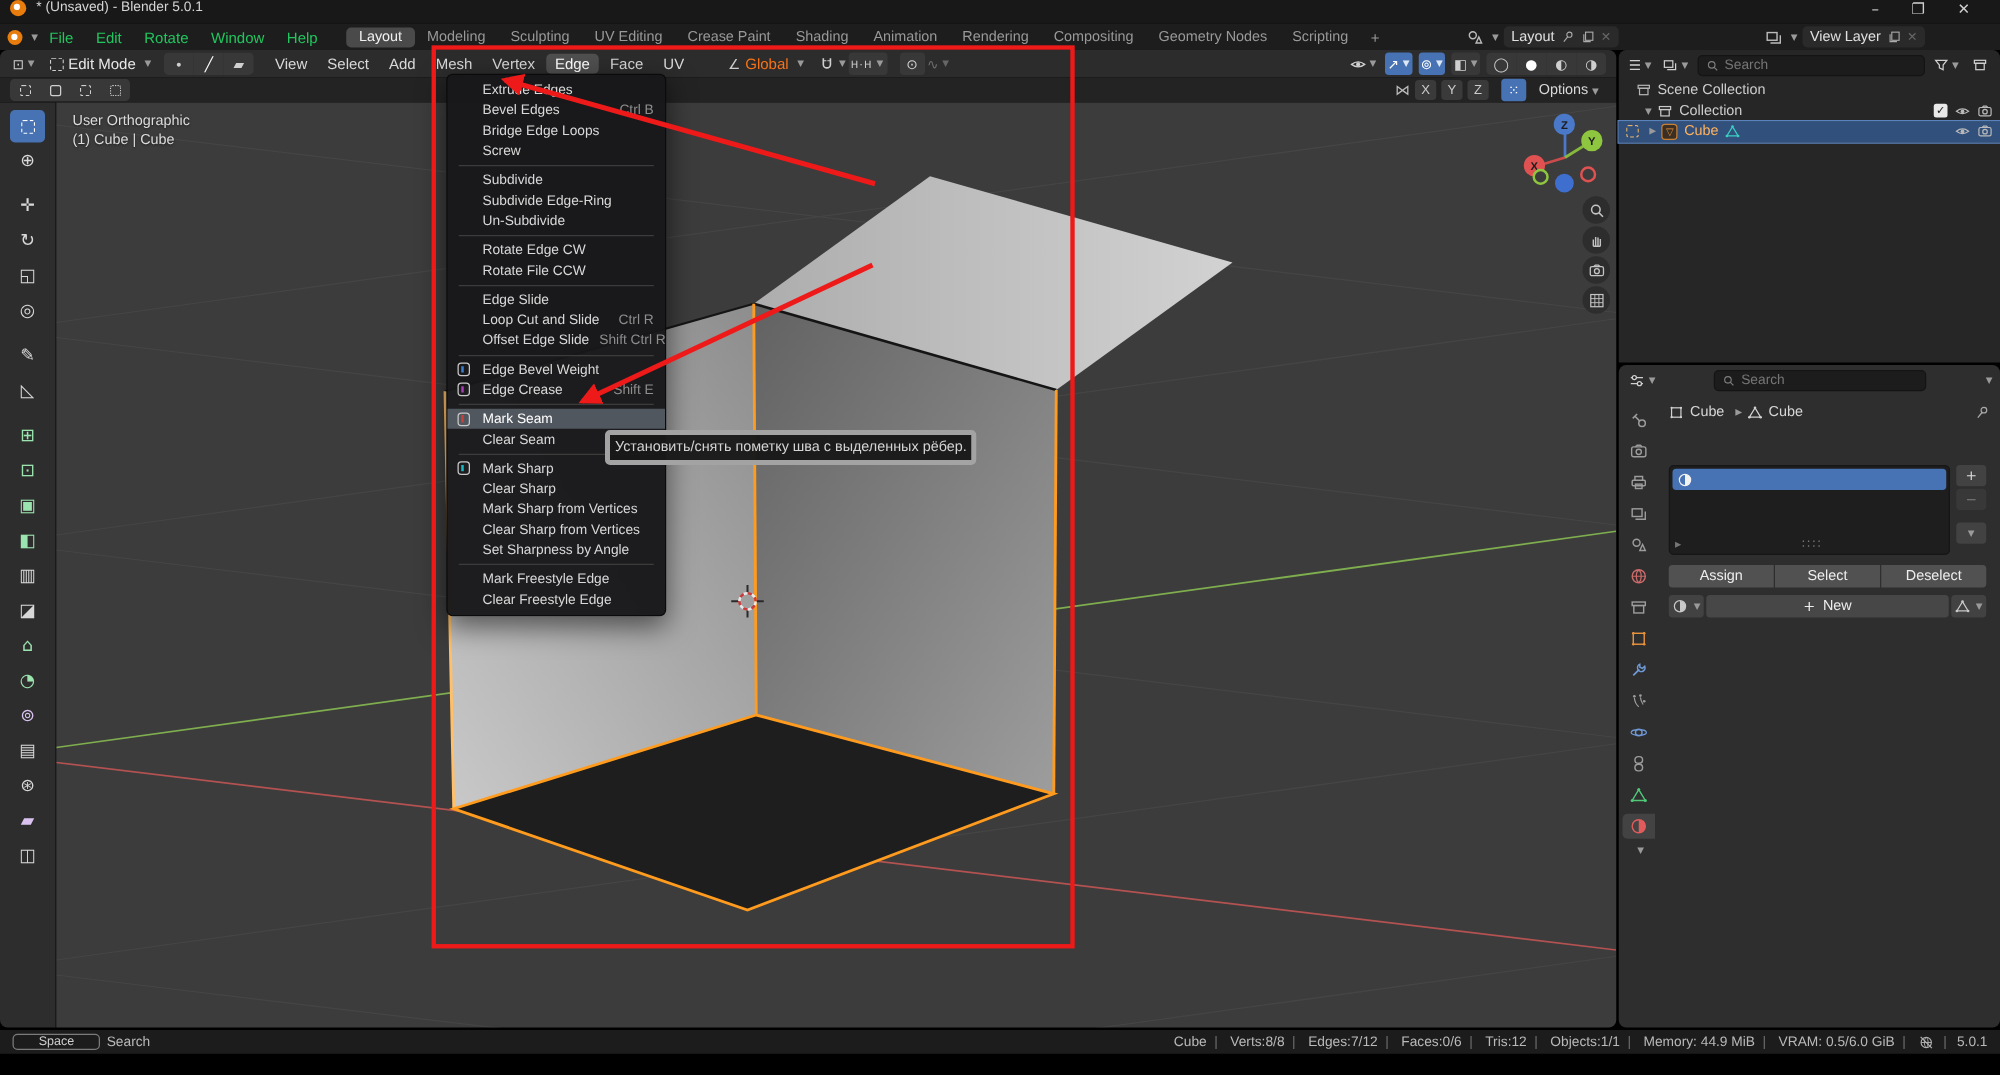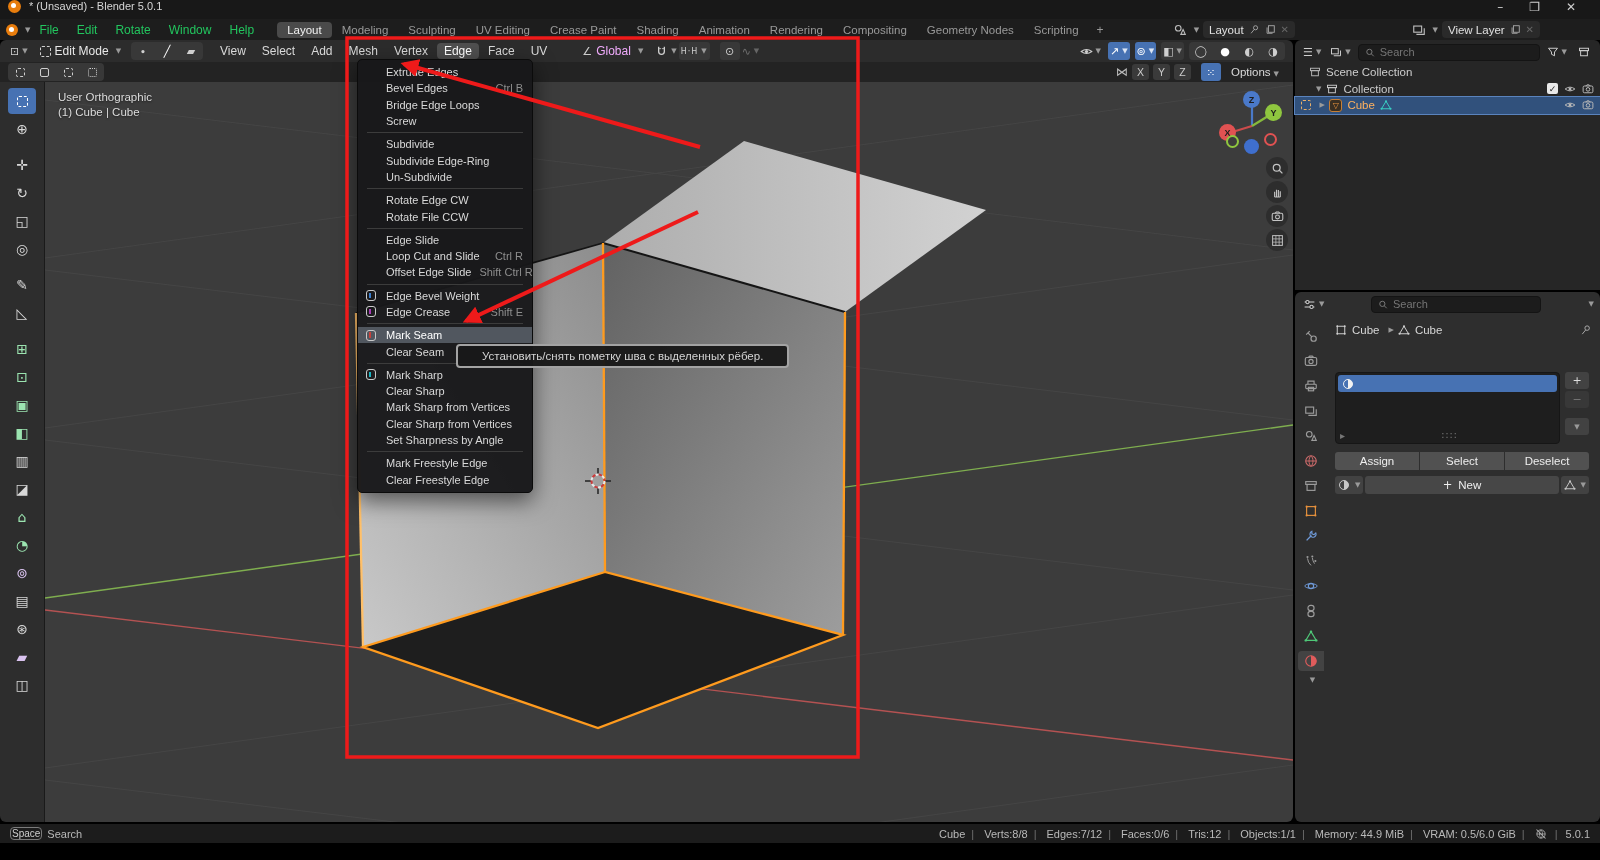--- a/index.html
+++ b/index.html
@@ -54,21 +54,21 @@
   .navbtn{position:absolute;left:1266px;width:22px;height:22px;border-radius:50%;background:rgba(35,35,35,.6);display:flex;align-items:center;justify-content:center;color:#c4c4c4}
   
   #edgemenu{left:357px;top:59px;width:176px;background:rgba(24,24,26,.97);border:1px solid #0b0b0b;border-radius:5px;padding:4px 0;z-index:50;box-shadow:0 8px 22px rgba(0,0,0,.55);font-size:11px}
   .mi{position:relative;display:flex;align-items:center;height:16.3px;padding:0 9px 0 28px;color:#d9d9d9;white-space:nowrap}
   .mi.hl{background:#51575f;color:#fff}
   .mi .key{margin-left:auto;color:#8e8e8e;padding-left:8px}
   .msep{height:1px;background:#3c3c3c;margin:3px 9px}
   .decal{position:absolute;left:8px;top:2.5px;width:10px;height:11px;border:1.3px solid #c9c9c9;border-radius:3px}
   .decal::after{content:"";position:absolute;left:1.5px;top:1.5px;width:2.5px;height:5.5px;background:var(--c)}
   
-  #tooltip{left:456px;top:344px;background:rgba(25,25,25,.97);border:2px solid #a3a3a3;border-radius:4px;padding:4px 24px;font-size:11.5px;color:#d4d4d4;z-index:60;white-space:nowrap}
+  #tooltip{left:484px;top:344px;background:rgba(25,25,25,.97);border:4px solid #a3a3a3;border-radius:4px;padding:4px 4px;font-size:11.5px;color:#d4d4d4;z-index:60;white-space:nowrap}
   
   #outliner{left:1295px;top:40px;width:305px;height:250px;background:#262626;border-radius:6px 6px 0 0}
   #outlhead{display:flex;align-items:center;height:24px;padding:0 6px;gap:5px}
   .searchbox{flex:1;display:flex;align-items:center;background:#1c1c1c;border:1px solid #141414;border-radius:4px;height:17px;padding:0 6px;gap:5px;color:#7e7e7e}
   .searchbox input{background:transparent;border:none;outline:none;color:#cfcfcf;font-size:11px;width:100%;font-family:"Liberation Sans",sans-serif}
   .orow{display:flex;align-items:center;height:16.5px;font-size:11.5px;color:#cdcdcd;gap:5px;padding-right:6px}
   .orow .rt{margin-left:auto;display:flex;gap:6px;align-items:center;color:#b9b9b9}
   .orow.sel{background:#31517c;outline:1px solid #5a83bd;color:#fff}
   .cubelabel{color:#ffb15e}
   .checkbox{width:11px;height:11px;background:#e9e9e9;border-radius:2px;color:#222;font-size:9px;display:flex;align-items:center;justify-content:center;font-family:"DejaVu Sans",sans-serif}
@@ -87,21 +87,21 @@
   .sbtn{height:17px;background:#424242;border-radius:3px;display:flex;align-items:center;justify-content:center;color:#ddd;font-family:"DejaVu Sans",sans-serif;font-size:11px}
   .sbtn.dim{color:#777;background:#383838}
   #matbtns{position:absolute;left:6px;top:132px;width:254px;display:flex;gap:1px}
   .mbtn{flex:1;height:18px;background:#515151;display:flex;align-items:center;justify-content:center;font-size:11.5px;color:#eee}
   .mbtn:first-child{border-radius:3px 0 0 3px}.mbtn:last-child{border-radius:0 3px 3px 0}
   #newrow{position:absolute;left:6px;top:156px;width:254px;display:flex;gap:2px;align-items:center}
   .newbtn{flex:1;height:18px;background:#474747;border-radius:3px;display:flex;align-items:center;justify-content:center;gap:6px;font-size:11.5px;color:#eee}
   .minidd{height:18px;background:#424242;border-radius:3px;display:flex;align-items:center;padding:0 3px;gap:2px}
   
   #statusbar{left:0;top:824px;width:1600px;height:19px;background:#1c1c1c;display:flex;align-items:center;padding:0 10px;font-size:11px;color:#b9b9b9}
-  .keycap{border:1px solid #7b7b7b;border-radius:4px;padding:0 1px;font-size:10px;color:#cfcfcf;margin-right:5px}
+  .keycap{border:1px solid #7b7b7b;border-radius:4px;padding:0 20px;font-size:10px;color:#cfcfcf;margin-right:5px}
   #statright{margin-left:auto;display:flex;align-items:center;gap:4px}
   .statseg::after{content:"|";color:#6f6f6f;margin:0 6px}
   
   #annot{left:0;top:0;z-index:100;pointer-events:none}
 </style>
 </head>
 <body>
 
 <svg width="0" height="0" style="position:absolute">
 <defs>
@@ -305,21 +305,21 @@
     <span class="vpmenu">Select</span>
     <span class="vpmenu">Add</span>
     <span class="vpmenu">Mesh</span>
     <span class="vpmenu">Vertex</span>
     <span class="vpmenu open">Edge</span>
     <span class="vpmenu">Face</span>
     <span class="vpmenu">UV</span>
   </div>
   <div class="hgrp" style="margin-left:18px">
     <span style="font-family:'DejaVu Sans',sans-serif;color:#ccc;font-size:11px">∠</span>
-    <span style="margin:0 4px;color:#f0abfc">Global</span>
+    <span style="margin:0 4px;color:#f97316">Global</span>
     <span class="chev">▼</span>
   </div>
   <div class="hgrp">
     <span class="ibtn">
         <svg class="ic" style="width:13px;height:13px">
           <use href="#i-magnet"></use>
         </svg>
         <span class="chev">▼</span>
       </span>
     <span class="ibtn dark" style="font-size:8px;letter-spacing:1px">H·H<span class="chev">▼</span></span>

